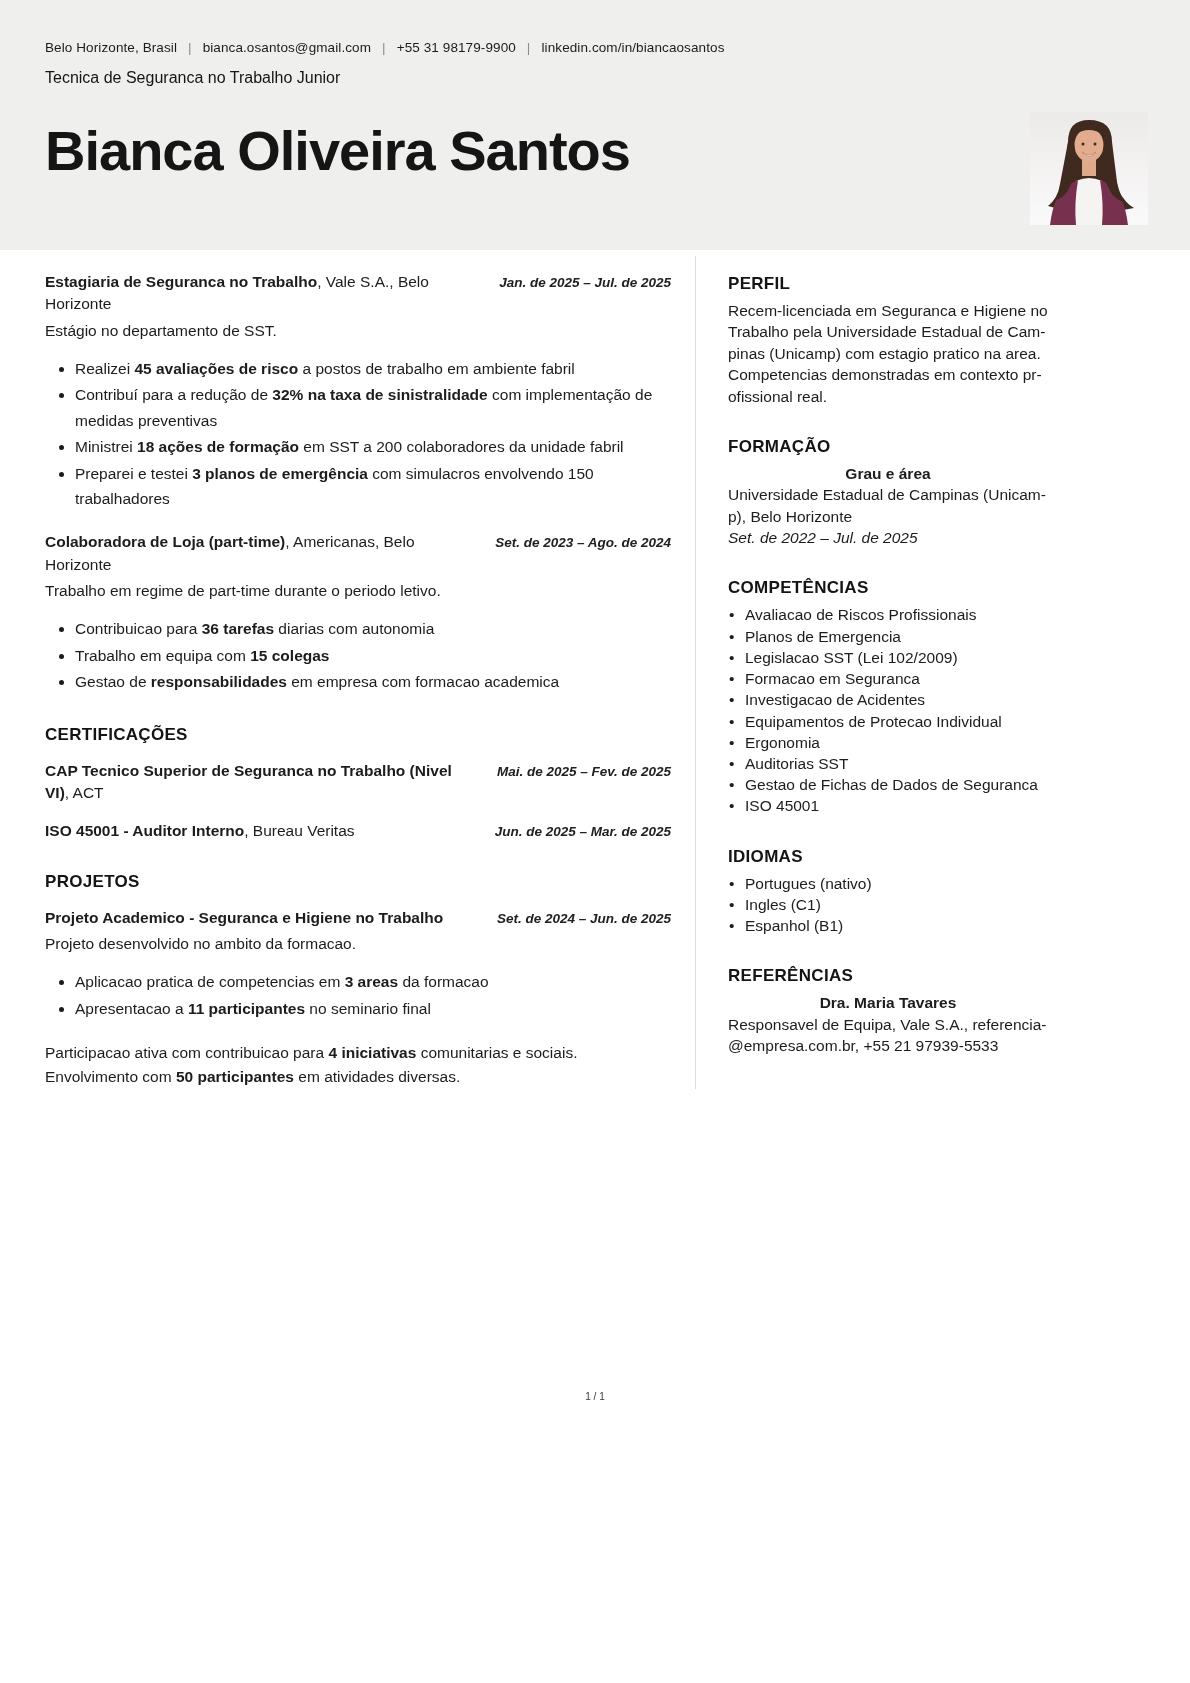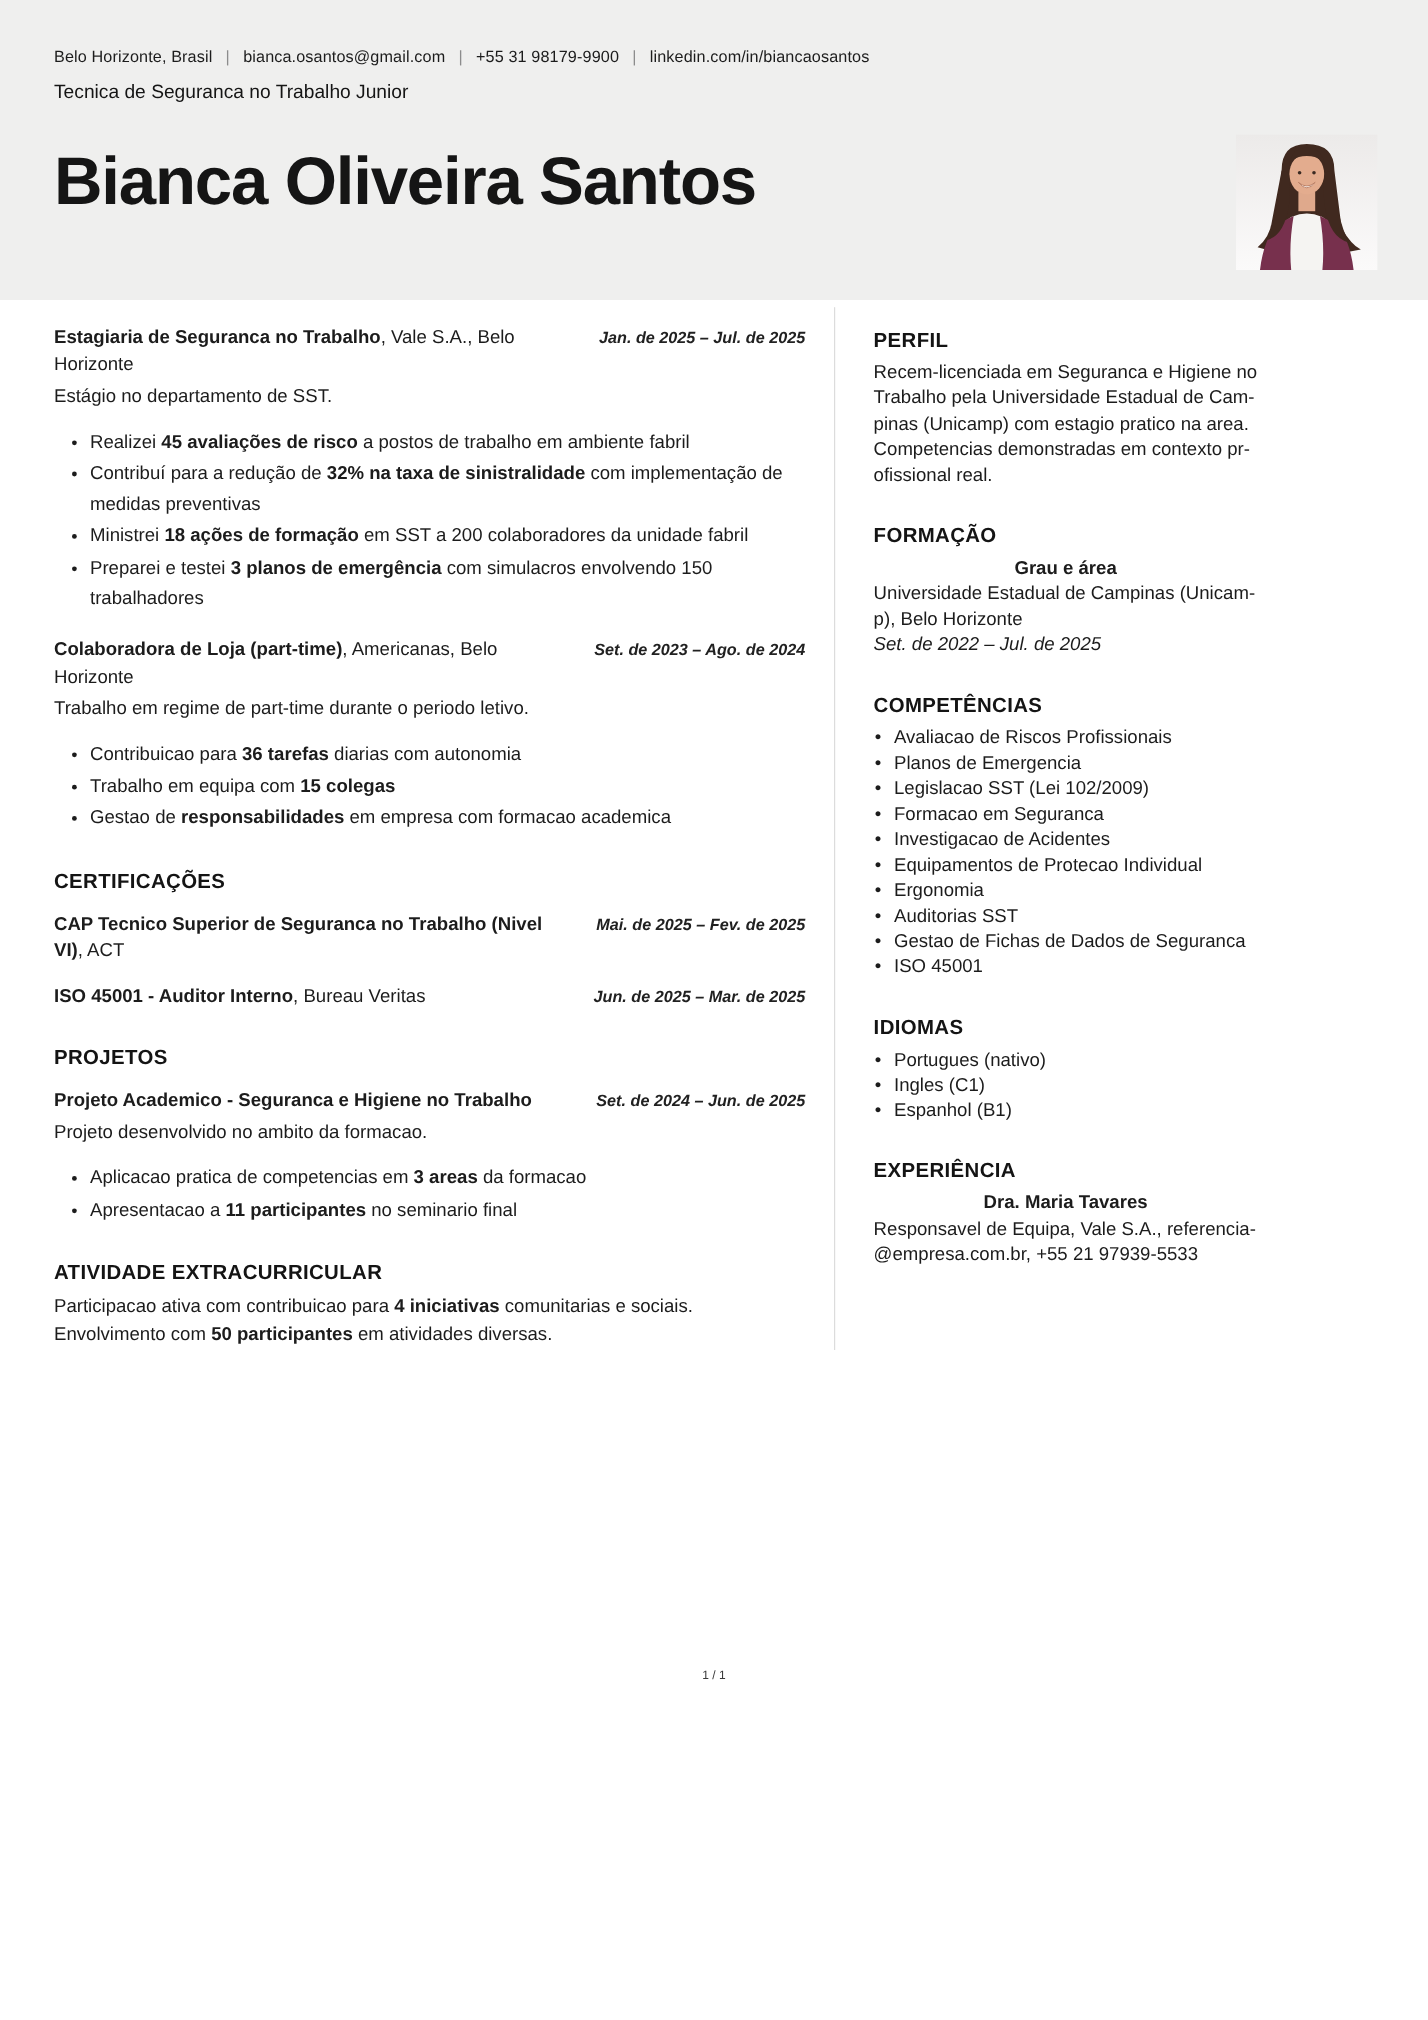--- a/index.html
+++ b/index.html
@@ -135,21 +135,20 @@
             <div class="entry-title"><b>Projeto Academico - Seguranca e Higiene no Trabalho</b></div>
             <div class="entry-date">Set. de 2024 – Jun. de 2025</div>
           </div>
           <div class="entry-summary"><span>Projeto desenvolvido no ambito da formacao.</span></div>
           <ul class="bullets">
             <li><span>Aplicacao pratica de competencias em </span><b>3 areas</b><span> da formacao</span></li>
             <li><span>Apresentacao a </span><b>11 participantes</b><span> no seminario final</span></li>
           </ul>
         </section>
         <section class="resume-section">
-          <div class="section-title">ATIVIDADE EXTRACURRICULAR</div>
           <div class="entry-summary"><span>Participacao ativa com contribuicao para </span><b>4 iniciativas</b><span> comunitarias e sociais. Envolvimento com </span><b>50 participantes</b><span> em atividades diversas.</span></div>
         </section>
       </div>
     <div class="right-col">
         <section class="resume-section">
           <div class="section-title">PERFIL</div>
           <p class="r-par">Recem-licenciada em Seguranca e Higiene no Trabalho pela Universidade Estadual de Cam­pinas (Unicamp) com estagio pratico na area. Competencias demonstradas em contexto pr­ofissional real.</p>
         </section>
         <section class="resume-section">
           <div class="section-title">FORMAÇÃO</div>
@@ -174,21 +173,21 @@
         </section>
         <section class="resume-section">
           <div class="section-title">IDIOMAS</div>
           <ul class="r-bullets">
             <li>Portugues (nativo)</li>
             <li>Ingles (C1)</li>
             <li>Espanhol (B1)</li>
           </ul>
         </section>
         <section class="resume-section">
-          <div class="section-title">EXPERIÊNCIA</div>
+          <div class="section-title">REFERÊNCIAS</div>
           <p class="r-line bold">Dra. Maria Tavares</p>
           <p class="r-line normal">Responsavel de Equipa, Vale S.A., referencia­@empresa.com.br, +55 21 97939-5533</p>
         </section>
       </div>
   </div>
 
   <div class="footer">
     <span>1 / 1</span>
   </div>
 

